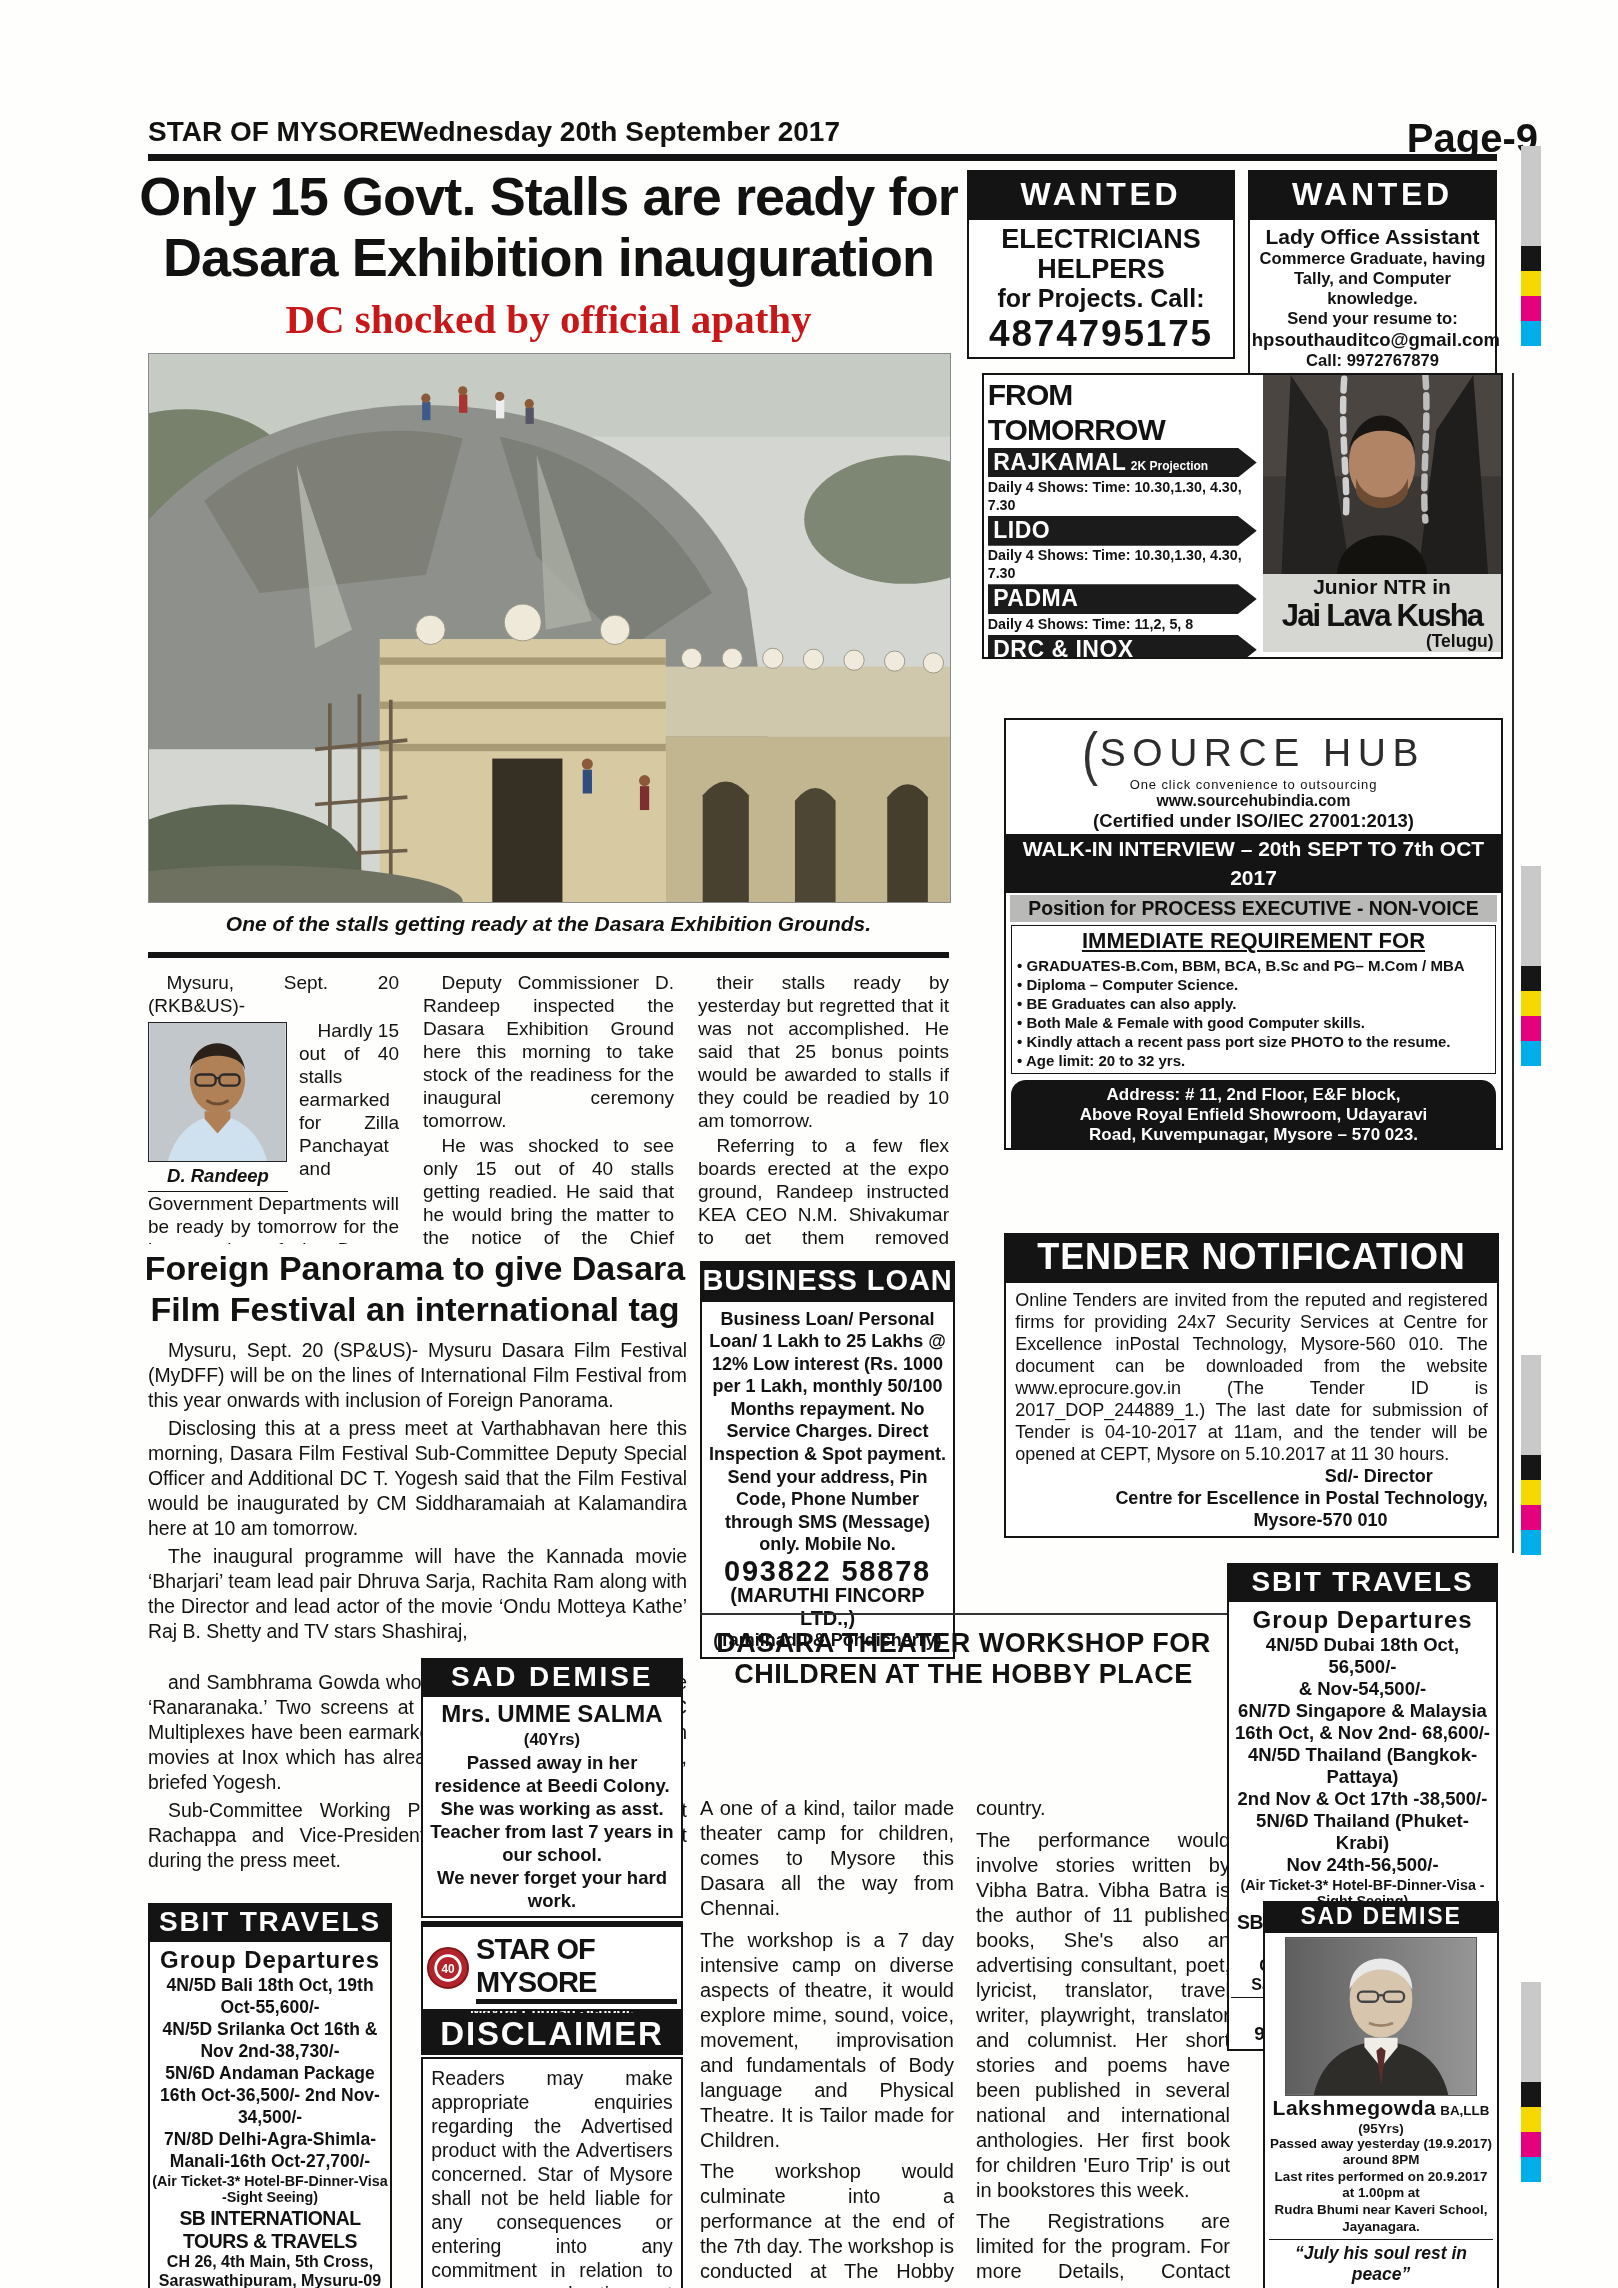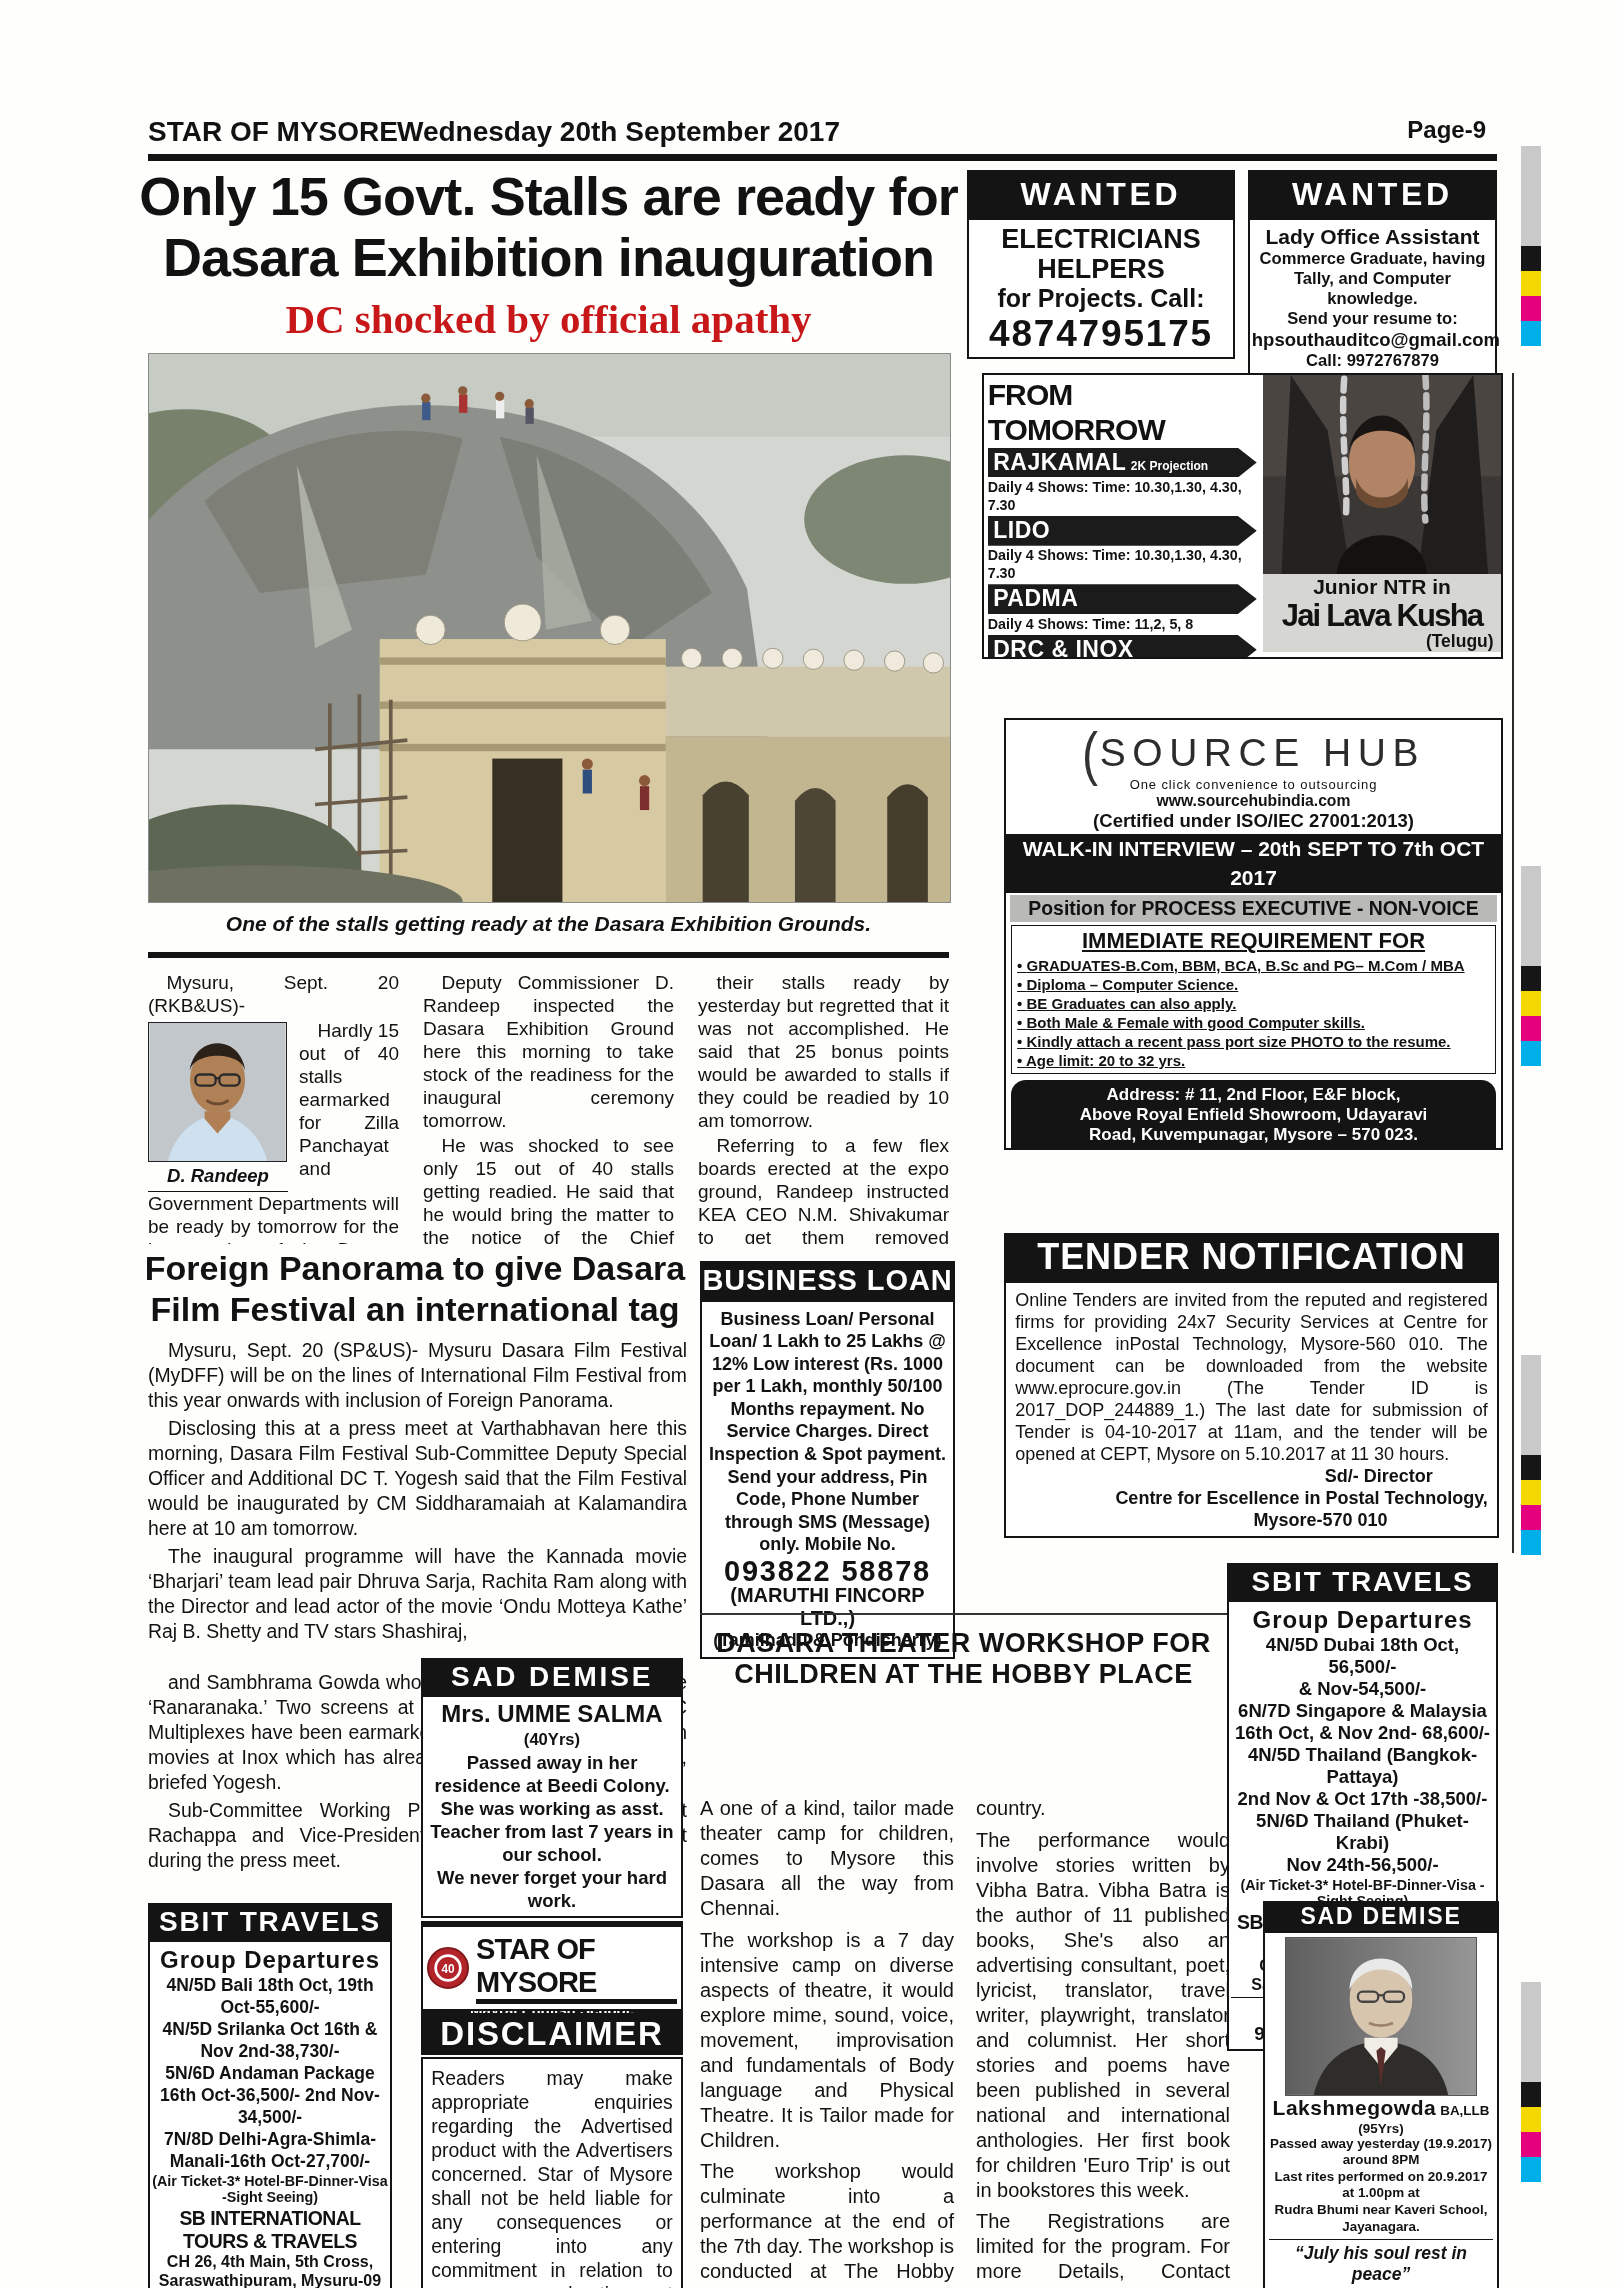--- a/index.html
+++ b/index.html
@@ -2,21 +2,21 @@
 <html style="font-size:14.8px"><head>
 <meta charset="utf-8">
 <style>
   html,body{margin:0;padding:0;background:#e9e9e7;}
   .page{position:relative;width:1619px;height:2289px;background:#fefefc;overflow:hidden;
         font-family:"Liberation Sans",sans-serif;color:#121212;}
   p{margin:0 0 4.6px 0;}
   
   .hdr-paper{position:absolute;left:148px;top:116px;font-size:28px;font-weight:bold;}
   .hdr-date{position:absolute;left:397px;top:116px;font-size:28px;font-weight:bold;}
-  .hdr-page{position:absolute;left:1301px;top:116px;width:185px;text-align:right;font-size:24px;font-weight:bold;}
+  .hdr-page{position:absolute;left:1353px;top:116px;width:185px;text-align:right;font-size:40px;font-weight:bold;}
   .hdr-rule{position:absolute;left:148px;top:154px;width:1349px;height:7.4px;background:#141414;}
   
   .lead-headline{position:absolute;left:135px;top:166px;width:827px;text-align:center;
                  font-size:54px;font-weight:bold;line-height:61px;letter-spacing:-0.9px;}
   .lead-subhead{position:absolute;left:135px;top:295px;width:827px;text-align:center;
                 font-family:"Liberation Serif",serif;font-size:41px;font-weight:bold;color:#c81719;}
   .main-photo{position:absolute;left:148px;top:353px;width:801px;height:548px;border:0.9px solid #8a8a8a;overflow:hidden;}
   .main-photo svg{display:block;width:100%;height:100%;}
   .lead-caption{position:absolute;left:148px;top:912px;width:801px;text-align:center;
                 font-size:21px;font-weight:bold;font-style:italic;}
@@ -118,21 +118,21 @@
   .sh-logo{display:flex;justify-content:center;align-items:center;gap:1.8px;}
   .sh-mark{font-size:48px;font-weight:300;transform:scaleY(1.25);color:#333;}
   .sh-name{font-size:39px;letter-spacing:6.5px;color:#2c2c2c;}
   .sh-tag{font-size:13px;letter-spacing:0.9px;margin-top:-3.7px;}
   .sh-url{font-size:15.7px;font-weight:bold;}
   .sh-cert{font-size:18.5px;font-weight:bold;}
   .sh-walkin{background:#141414;color:#fff;text-align:center;font-weight:bold;font-size:21px;line-height:29.5px;}
   .sh-pos{background:#b9b9b7;color:#111;text-align:center;font-weight:bold;font-size:19.4px;line-height:27px;margin:2.8px 3.7px;}
   .sh-req{border:1.8px solid #141414;margin:0 4.6px;padding:1.8px 5.5px 3.7px;}
   .sh-req-title{text-align:center;font-size:22px;font-weight:bold;text-decoration:underline;line-height:26px;}
-  .sh-req ul{margin:1.8px 0 0;padding:0;list-style:none;text-decoration:underline;}
+  .sh-req ul{margin:1.8px 0 0;padding:0;list-style:none;}
   .sh-req li{font-size:15px;font-weight:bold;line-height:19px;}
   .sh-req li::before{content:"• ";}
   .sh-addr{background:#141414;color:#fff;border-radius:14.8px;margin:5.5px 4.6px;padding:4.6px 3.7px;text-align:center;font-weight:bold;}
   .sh-a{font-size:17px;line-height:20px;}
   .sh-contact{font-size:18.5px;line-height:22px;}
   
   .tender{position:absolute;left:1004px;top:1233px;width:495px;}
   .tender .ad-header{font-size:36px;line-height:48px;letter-spacing:0.9px;}
   .tender .ad-box{padding:5.5px 9.2px;font-size:18px;line-height:22px;text-align:justify;}
   .tender-sd{text-align:right;font-weight:bold;padding-right:55px;}

